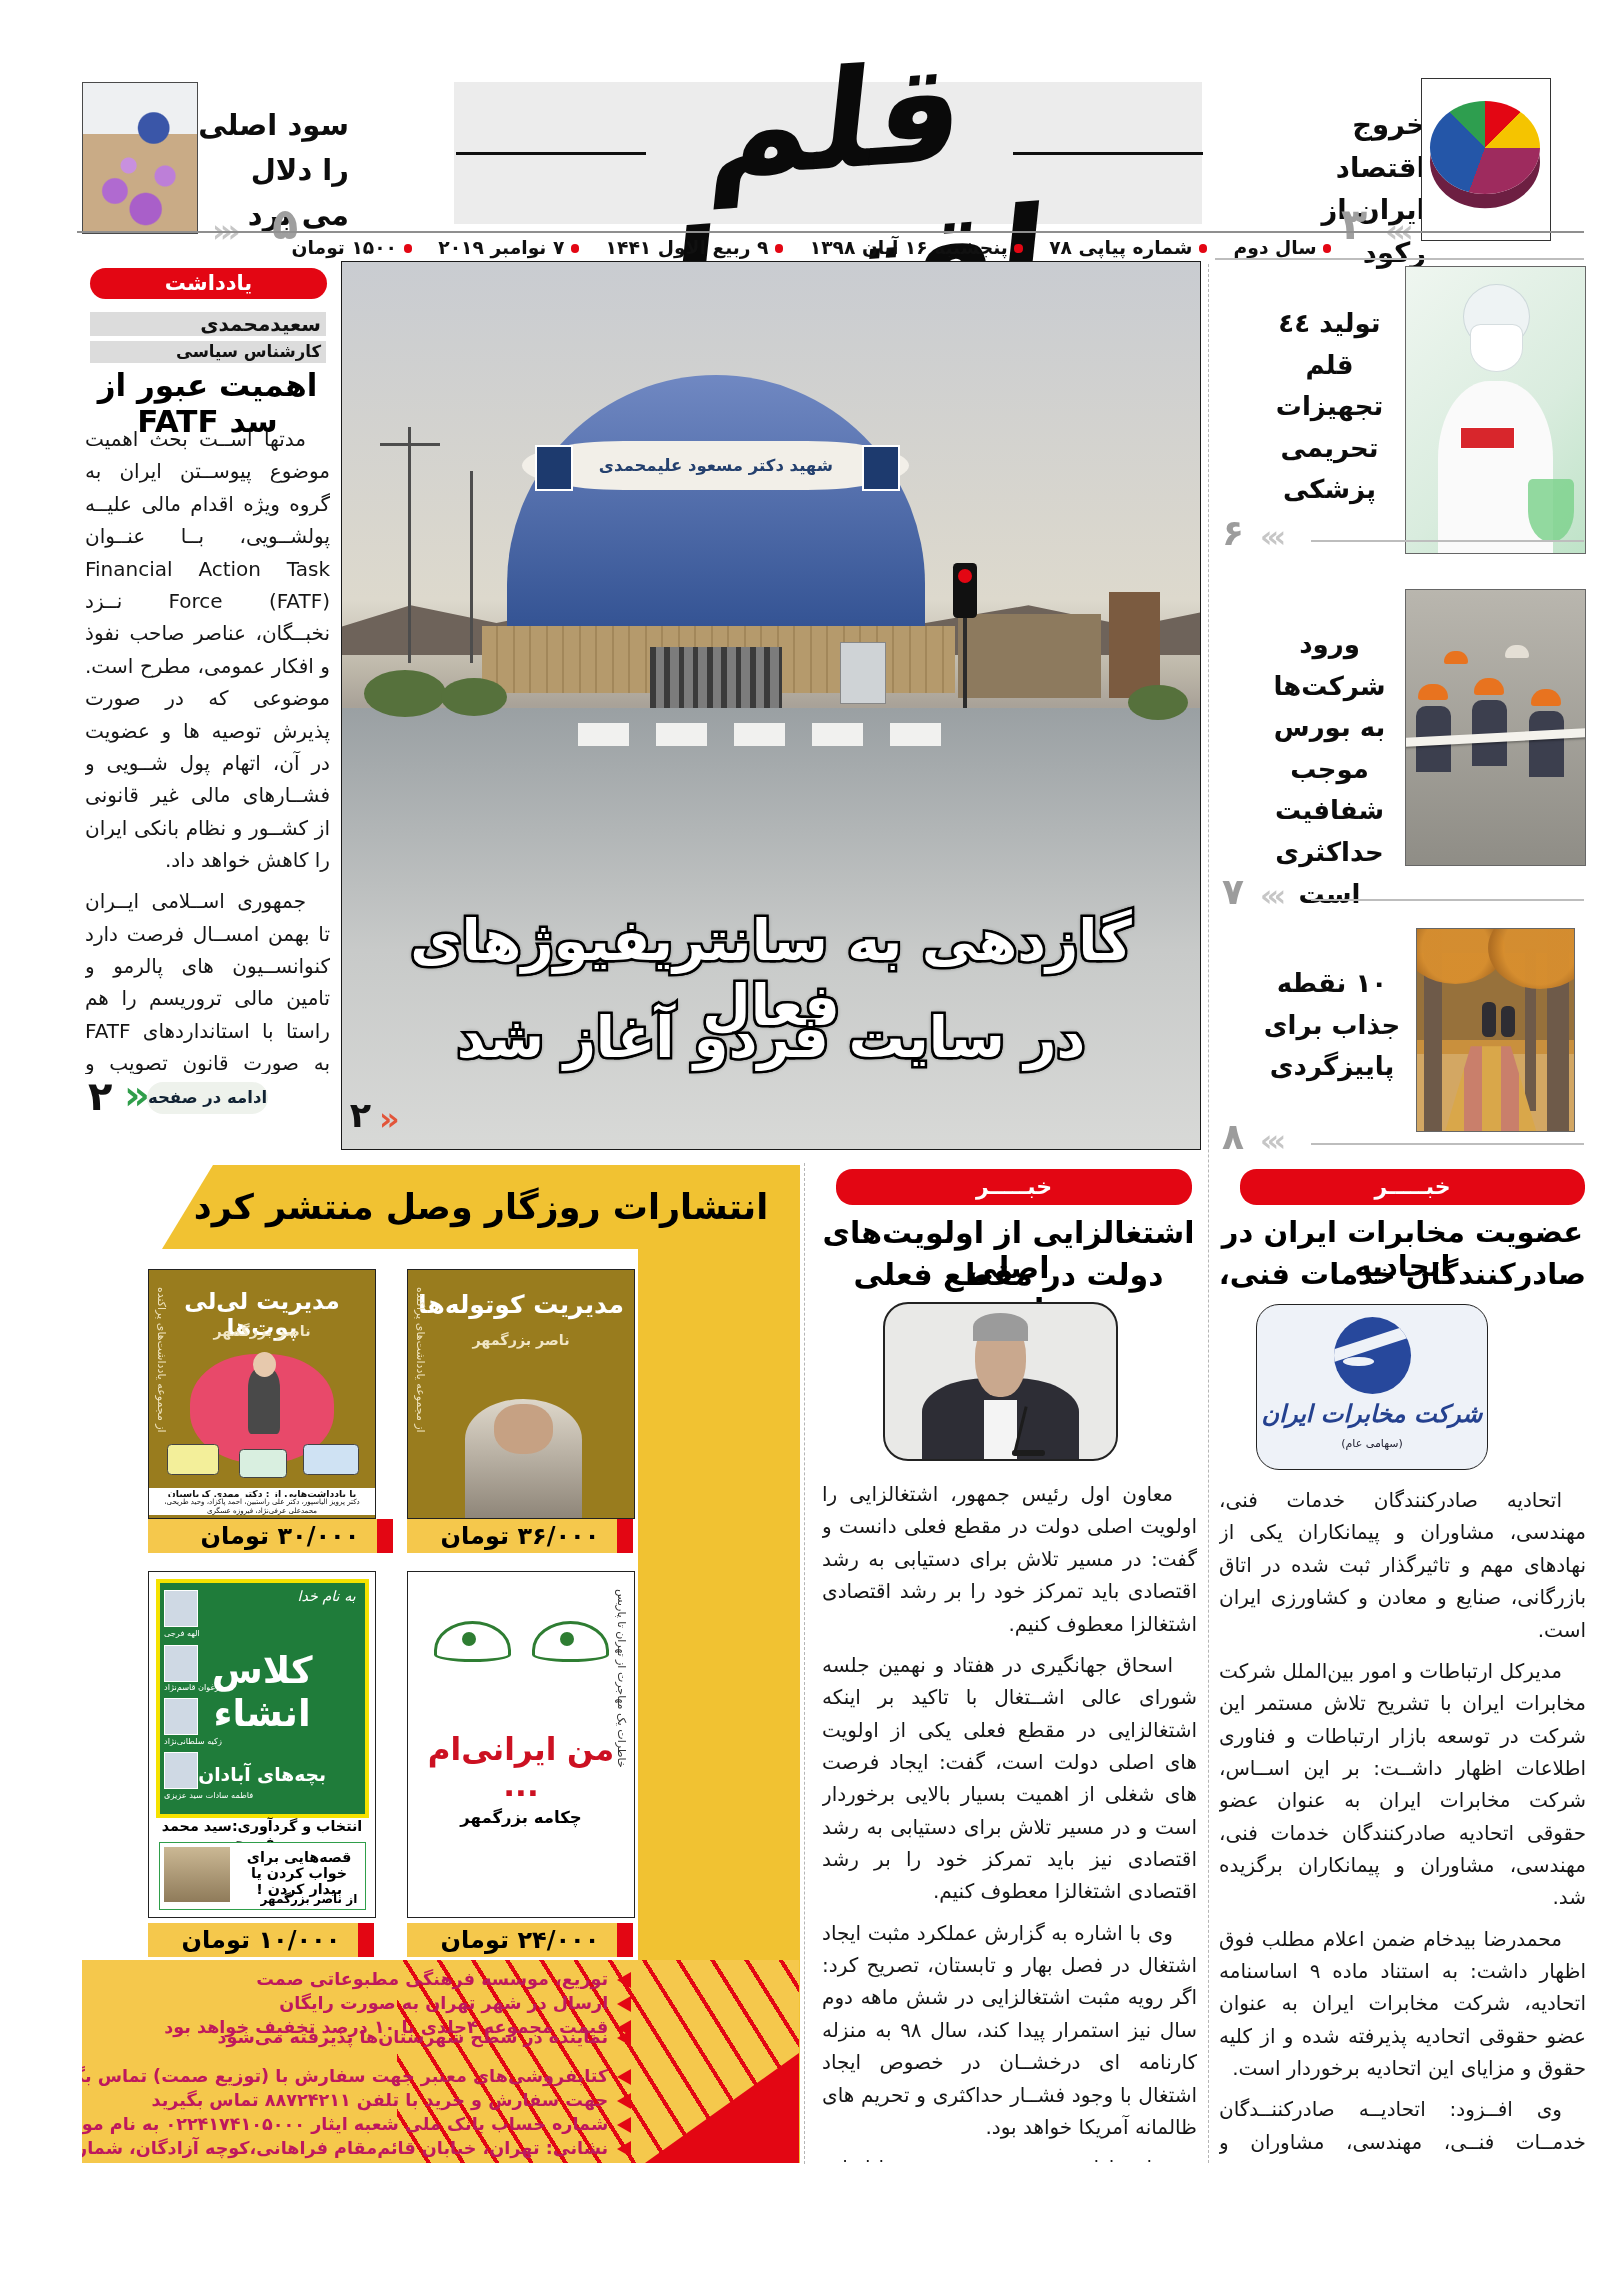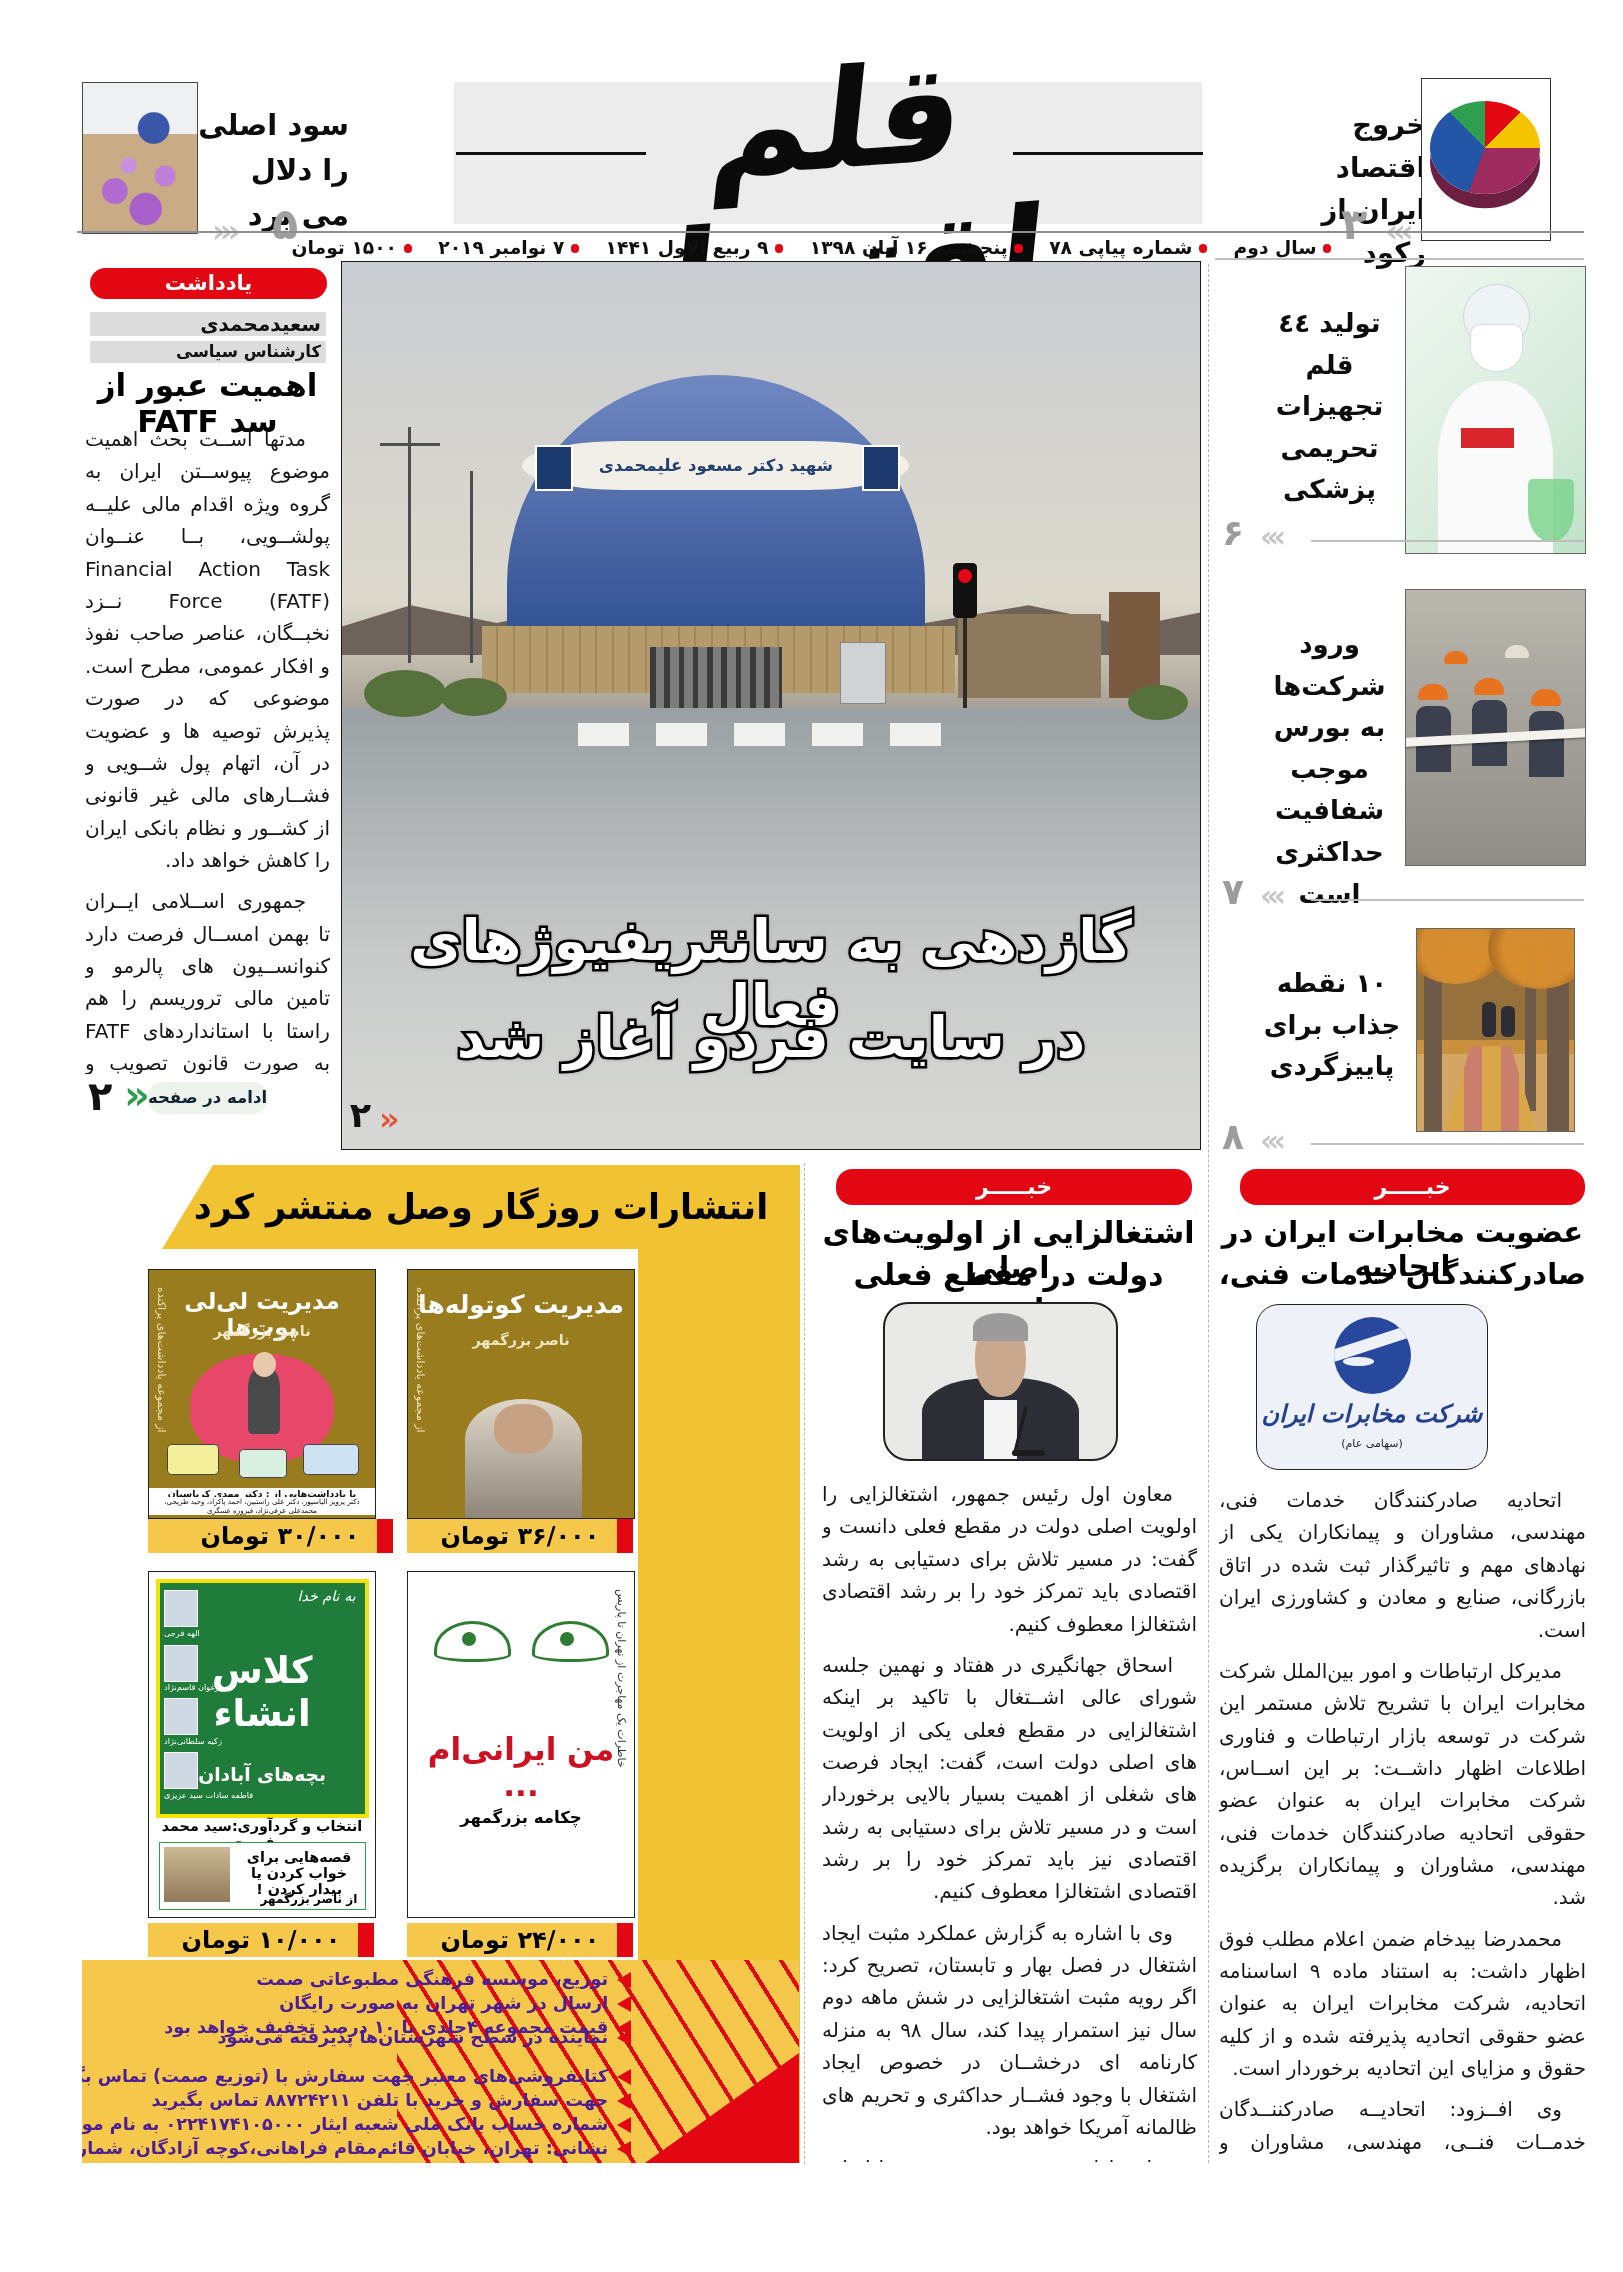--- a/index.html
+++ b/index.html
@@ -122,21 +122,21 @@
   .g-cover{position:absolute;background:#1f7c3a;border:4.4px solid #f5e200;overflow:hidden;}
   .g-stu{position:absolute;width:32px;height:35px;background:#cfd9e4;border:1.1px solid #fff;}
   .g-stuname{position:absolute;color:#fff;font-size:8.2px;white-space:nowrap;}
   .eye{position:absolute;width:71px;height:35px;border:3.8px solid #2e7d32;border-radius:70% 70% 70% 70%/100% 100% 25% 25%;}
   .eye::after{content:"";position:absolute;left:25px;top:7.7px;width:14.3px;height:14.3px;border-radius:50%;background:#2e7d32;}
   .notes-box{background:#f5c84c;overflow:hidden;}
   .stripes{position:absolute;right:0;top:0;width:56%;height:100%;
            background:repeating-linear-gradient(58deg,transparent 0 25px,#e30613 25px 29px);}
   .corner{position:absolute;right:0;bottom:0;width:0;height:0;
           border-left:154px solid transparent;border-bottom:110px solid #e30613;}
-  .nrow{position:absolute;right:168px;direction:rtl;font-size:17.6px;font-weight:bold;color:#4c1d95;white-space:nowrap;}
+  .nrow{position:absolute;right:168px;direction:rtl;font-size:17.6px;font-weight:bold;color:#be185d;white-space:nowrap;}
   .nrow::before{content:"";display:inline-block;vertical-align:middle;margin-left:8.8px;
                 border-top:8.2px solid transparent;border-bottom:8.2px solid transparent;border-right:14.3px solid #e30613;}
 </style>
 </head>
 <body>
 
 <div class="page">
 
   <div class="abs teaser-photo saffron" style="left:82px;top:82px;width:114px;height:150px;"></div>
   <div class="abs t-title" style="left:198px;top:103px;width:151px;">سود اصلی را دلال می برد</div>

